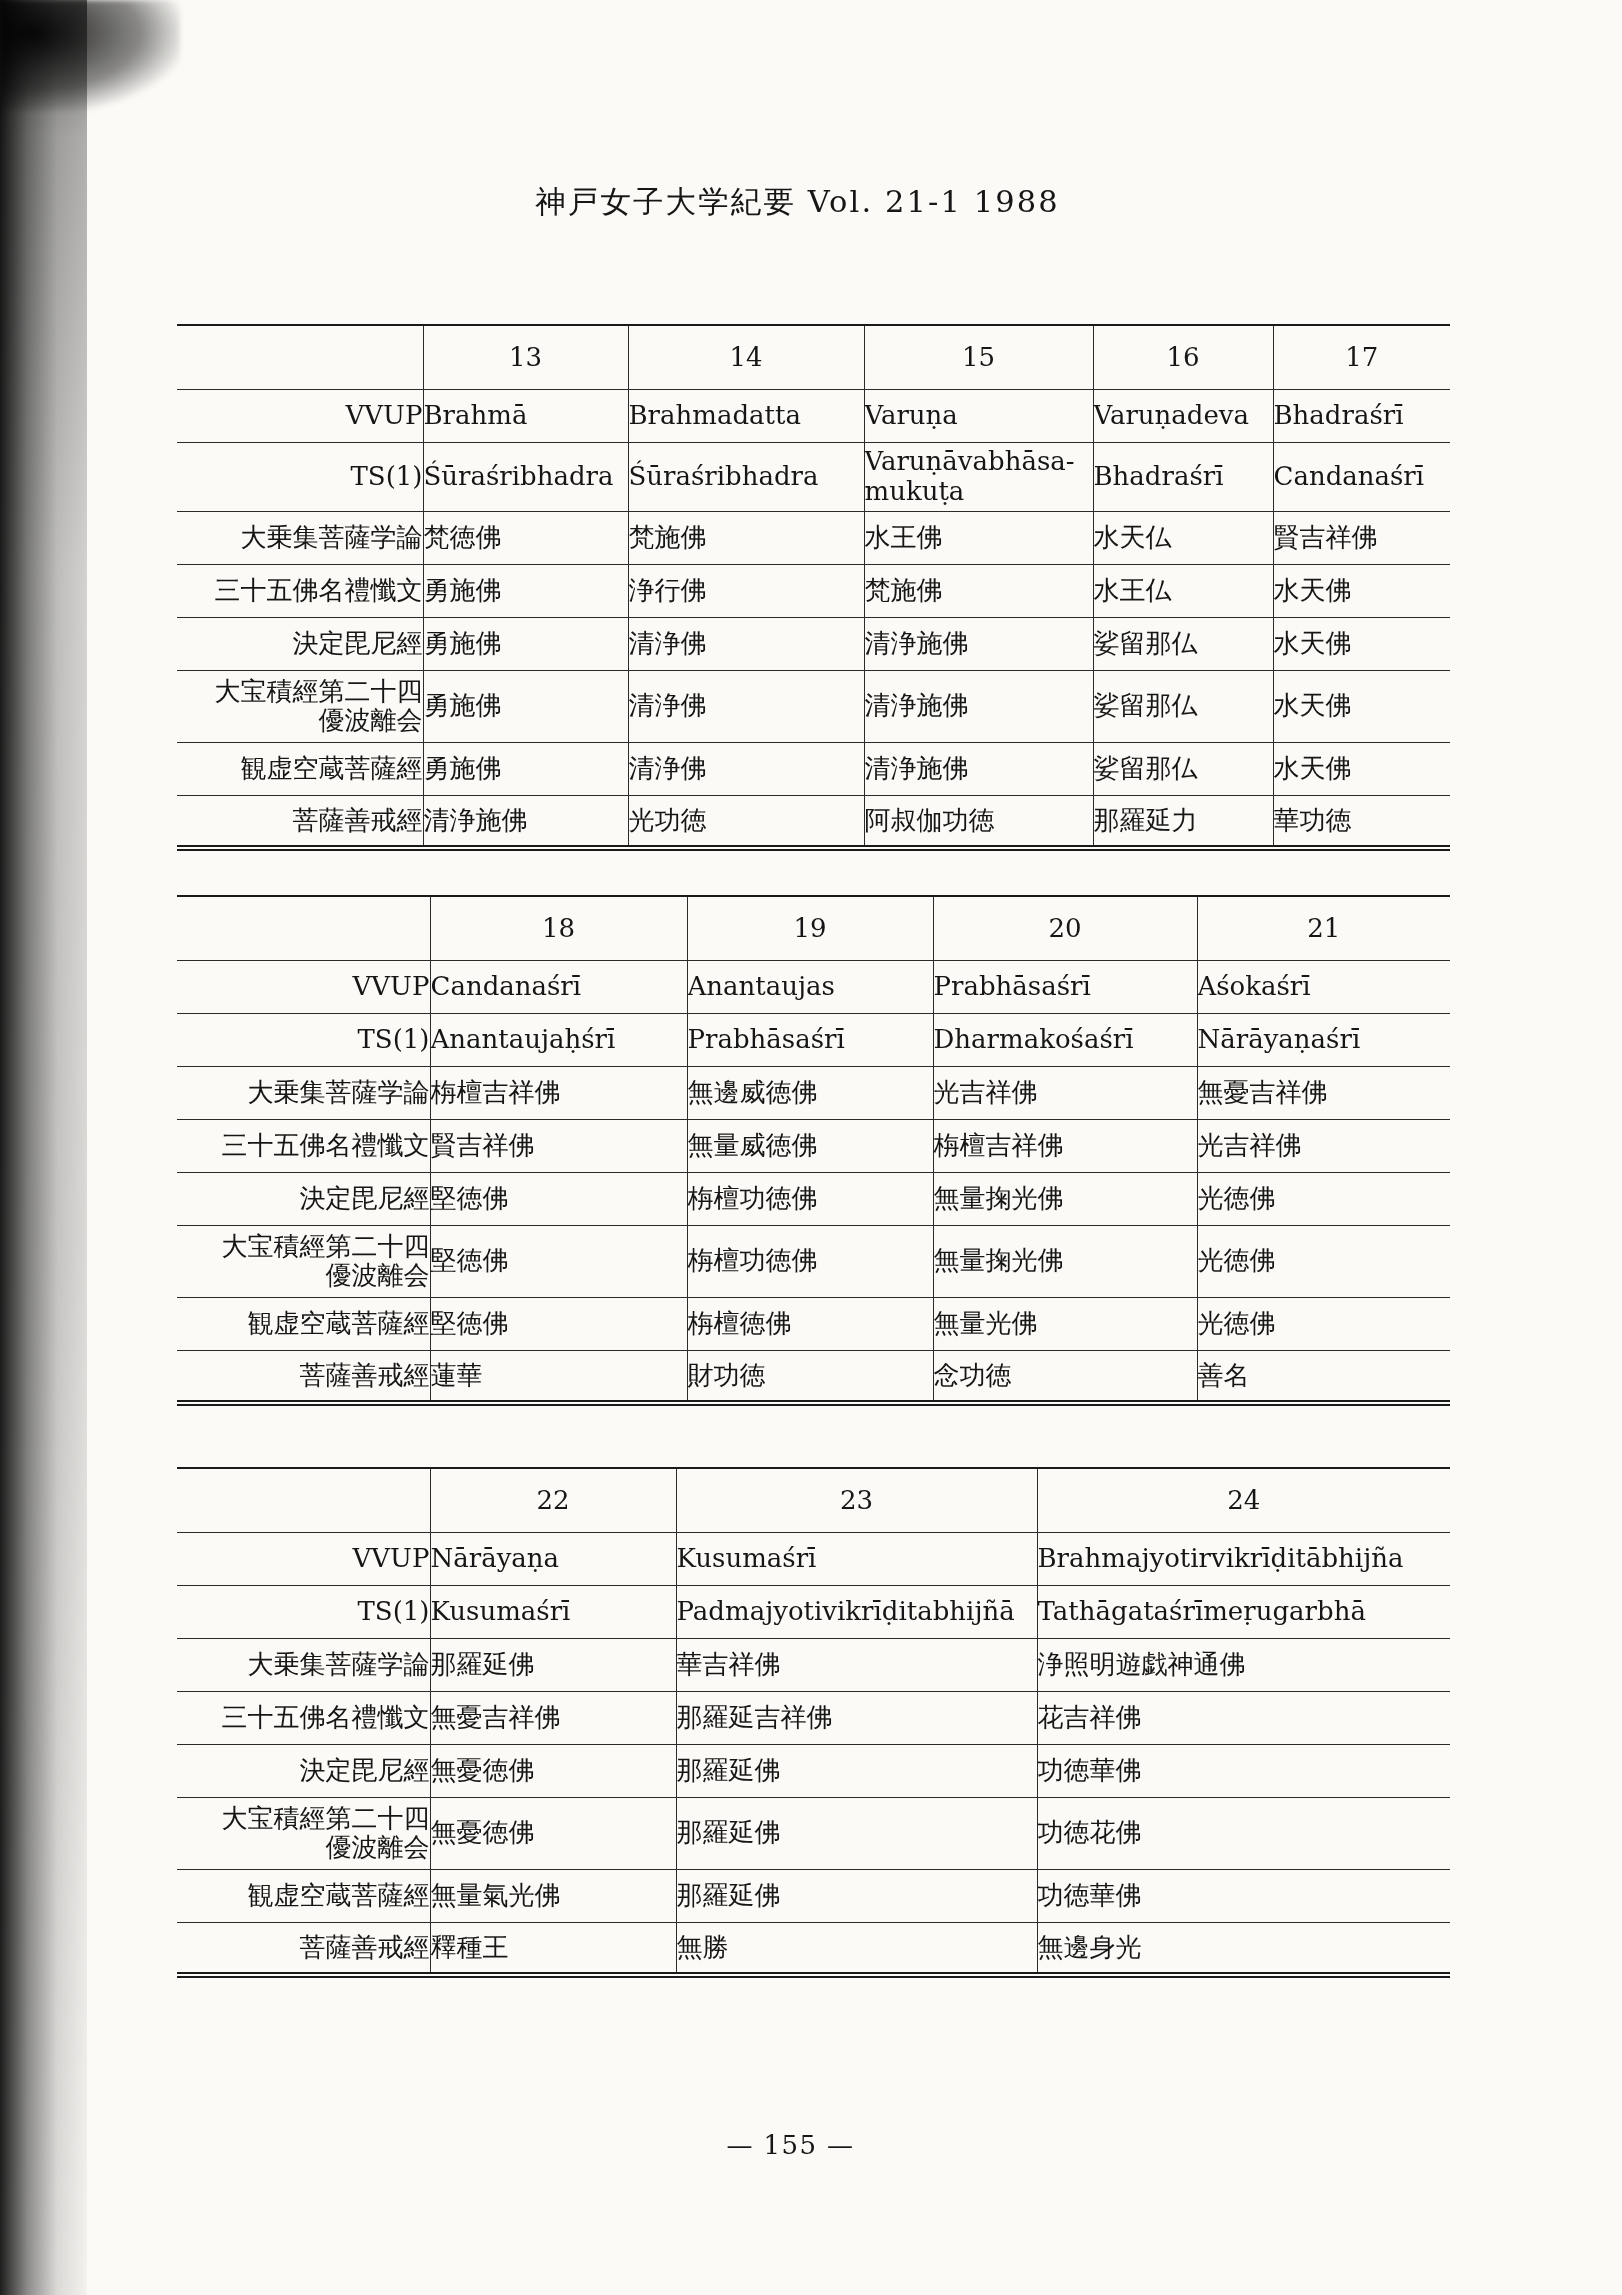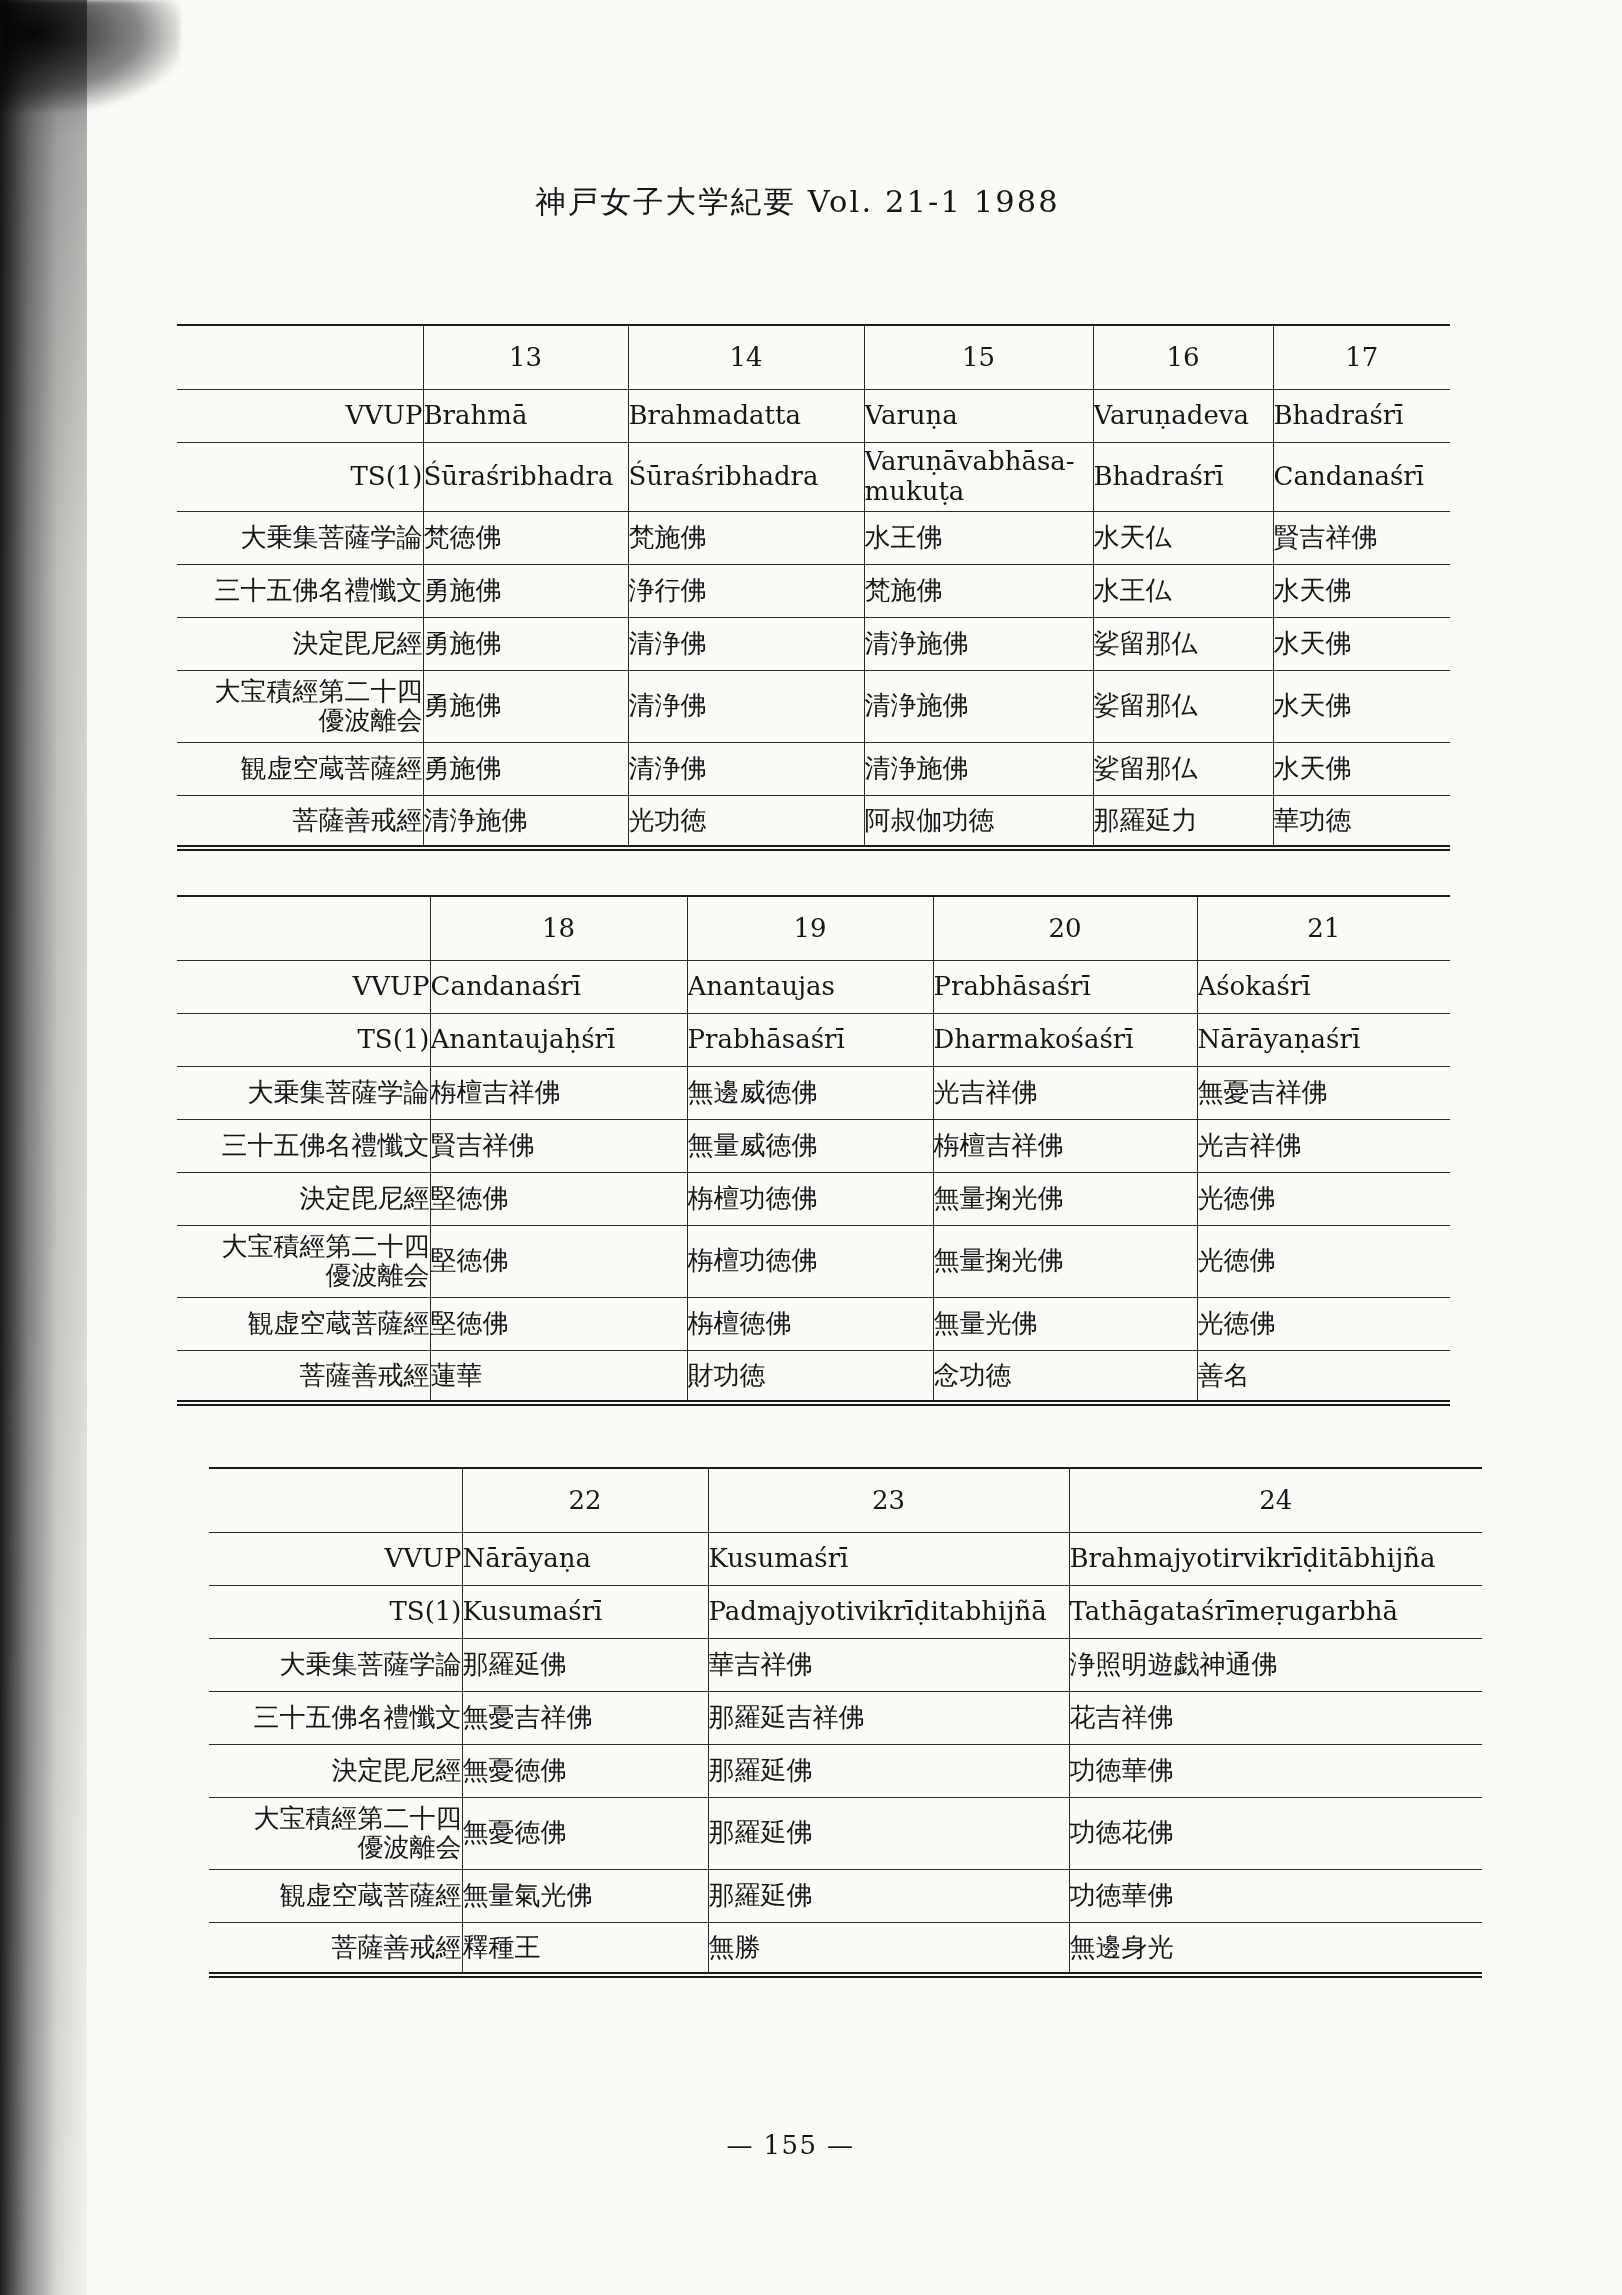--- a/index.html
+++ b/index.html
@@ -41,21 +41,21 @@
   .tbl tbody tr { height:53px; }
   #table1 tbody tr:nth-child(2) { height:69px; }
   .tbl tbody tr:nth-child(6) { height:72px; }
 
   .colnum { text-align:center; font-size:26px; }
   .rlabel { text-align:right; font-size:26px; padding-left:16.6px; white-space:pre-line; line-height:1.12; }
   .val    { text-align:left; font-size:26px; padding-left:28px; white-space:pre-line; line-height:1.12; }
 
   #table1 { top:300px;margin-top:24px; }
   #table2 { top:895px; }
-  #table3 { top:1467px;margin-left:32px; }
+  #table3 { top:1467px; }
 
   .page-number {
     position:absolute; top:2130px; left:-21px; width:1623px;
     text-align:center; font-size:26px; letter-spacing:1.4px;
   }
 </style>
 </head>
 <body>
 
 <div class="scan-band"></div>

